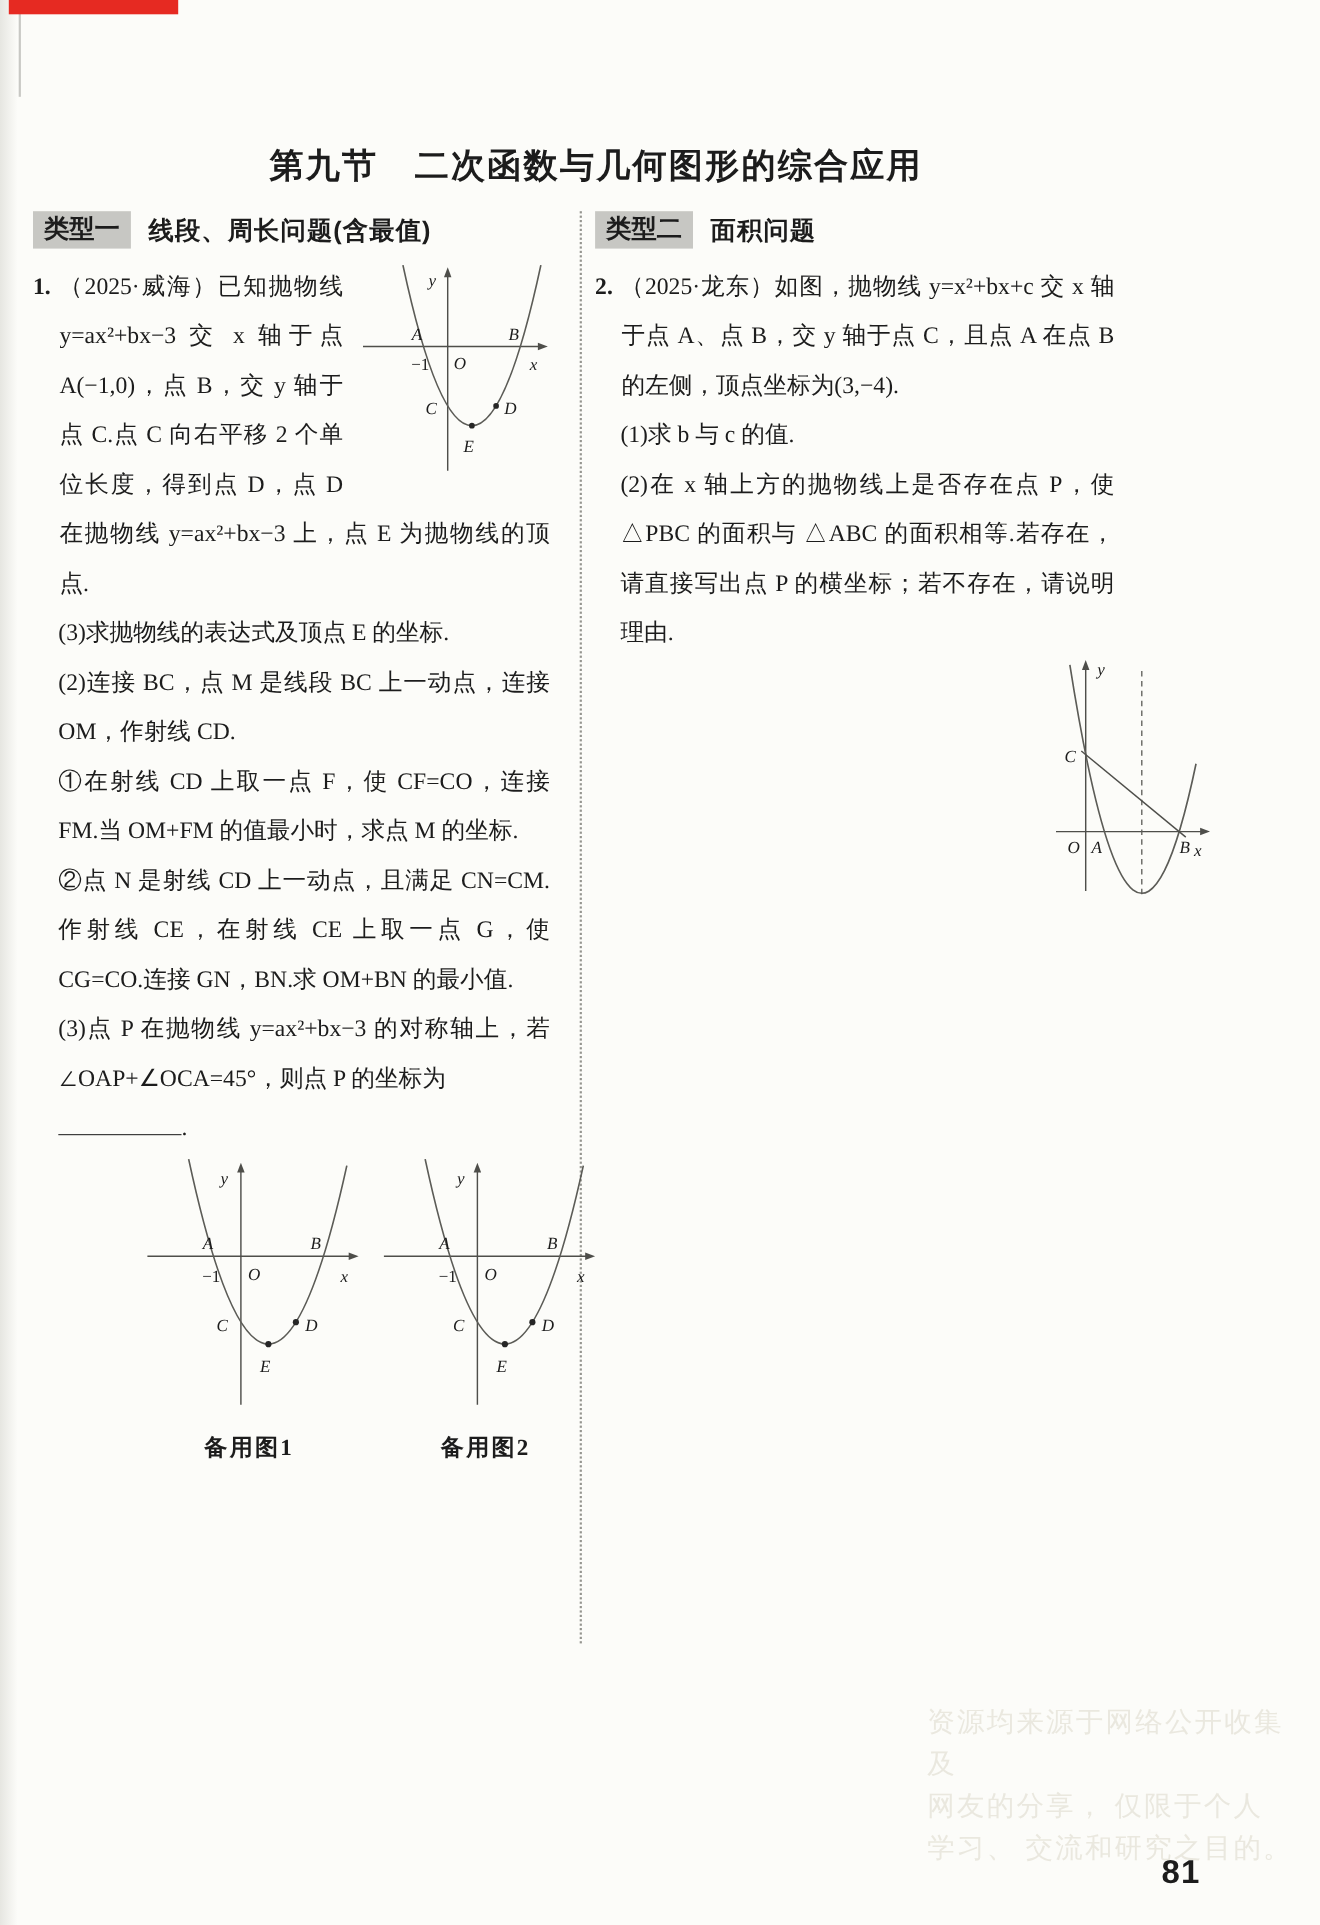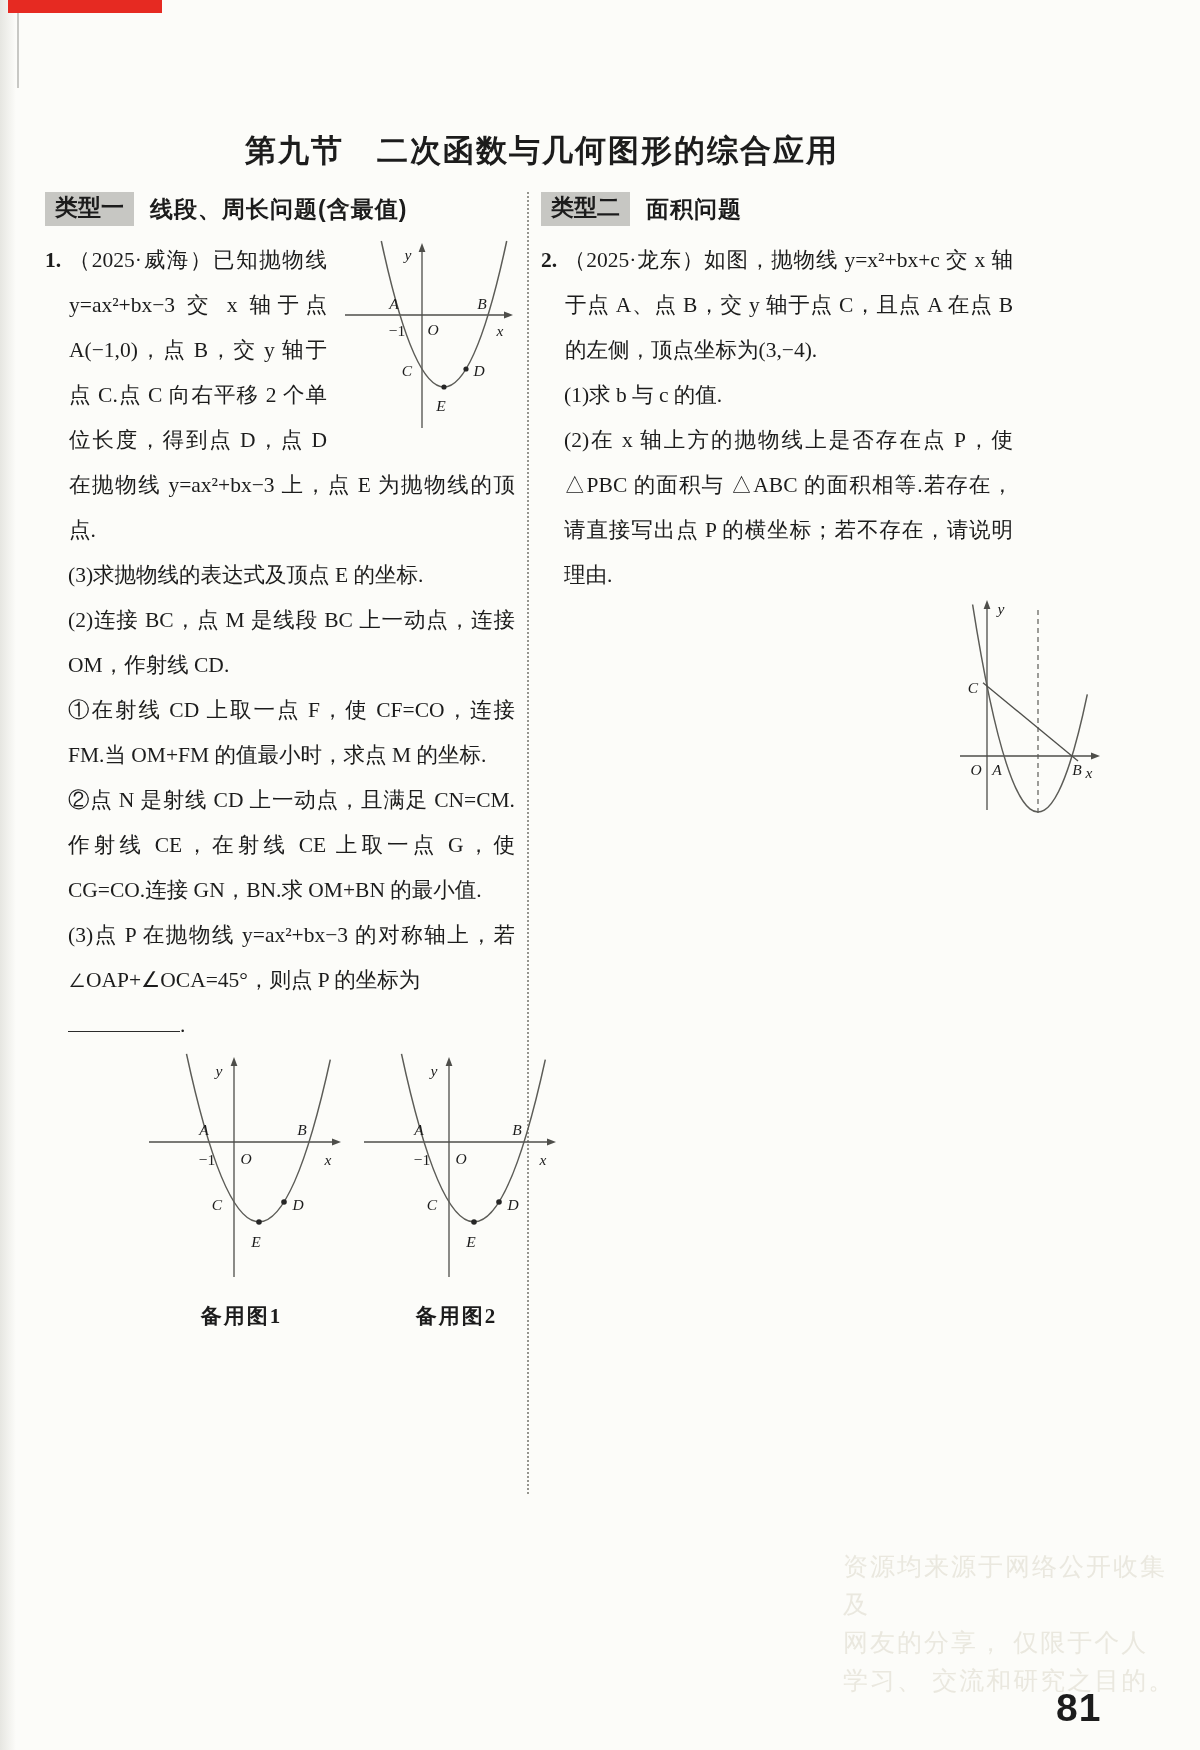--- a/index.html
+++ b/index.html
@@ -17,21 +17,21 @@
   .page-title {
     position:absolute; top:118px; left:0; width:1060px; margin:12px;
     text-align:center; font-size:31px; font-weight:bold; letter-spacing:2px;
     font-family:"Liberation Sans", sans-serif;
   }
 
   .divider { position:absolute; left:527px; top:192px; height:1302px; width:0;
     border-left:2px dotted #95958f; }
 
   .col { position:absolute; top:190px; }
-  .col-left  { left:45px;  width:470px; }
+  .col-left  { left:30px;  width:470px; }
   .col-right { left:541px; width:472px; }
 
   .section-head { display:flex; align-items:center; height:38px;
     font-family:"Liberation Sans", sans-serif; font-weight:bold; font-size:23px; }
   .badge { background:var(--badge-bg,#c7c7c3); padding:2px 10px 4px; line-height:1.2; }
   .head-text { margin-left:16px; letter-spacing:1px; }
 
   .problem { margin-top:10px; font-size:21.5px; line-height:45px; text-align:justify; }
   .para { margin:0; }
   .hang { text-indent:-24px; padding-left:24px; }
@@ -58,21 +58,21 @@
   .ah    { fill:#4e4e4a; stroke:none; }
   .pt    { fill:#262626; stroke:none; }
   svg text { font-family:"Liberation Serif", serif; font-style:italic;
     font-size:15.5px; fill:#1c1c1c; }
   svg text.up { font-style:normal; }
 
   .watermark { position:absolute; left:843px; top:1548px; width:350px;
     font-size:25px; line-height:38px; letter-spacing:2px;
     color:var(--watermark-color,#eae8df); }
   .page-number { position:absolute; left:1056px; top:1686px;
-    font-size:39px; font-weight:bold; letter-spacing:1px;
+    font-size:30px; font-weight:bold; letter-spacing:1px;
     font-family:"Liberation Sans", sans-serif; }
 </style>
 </head>
 <body>
 
 <div class="page">
 
   <div class="edge-shade"></div>
   <div class="spine-mark"></div>
   <div class="red-tab"></div>

